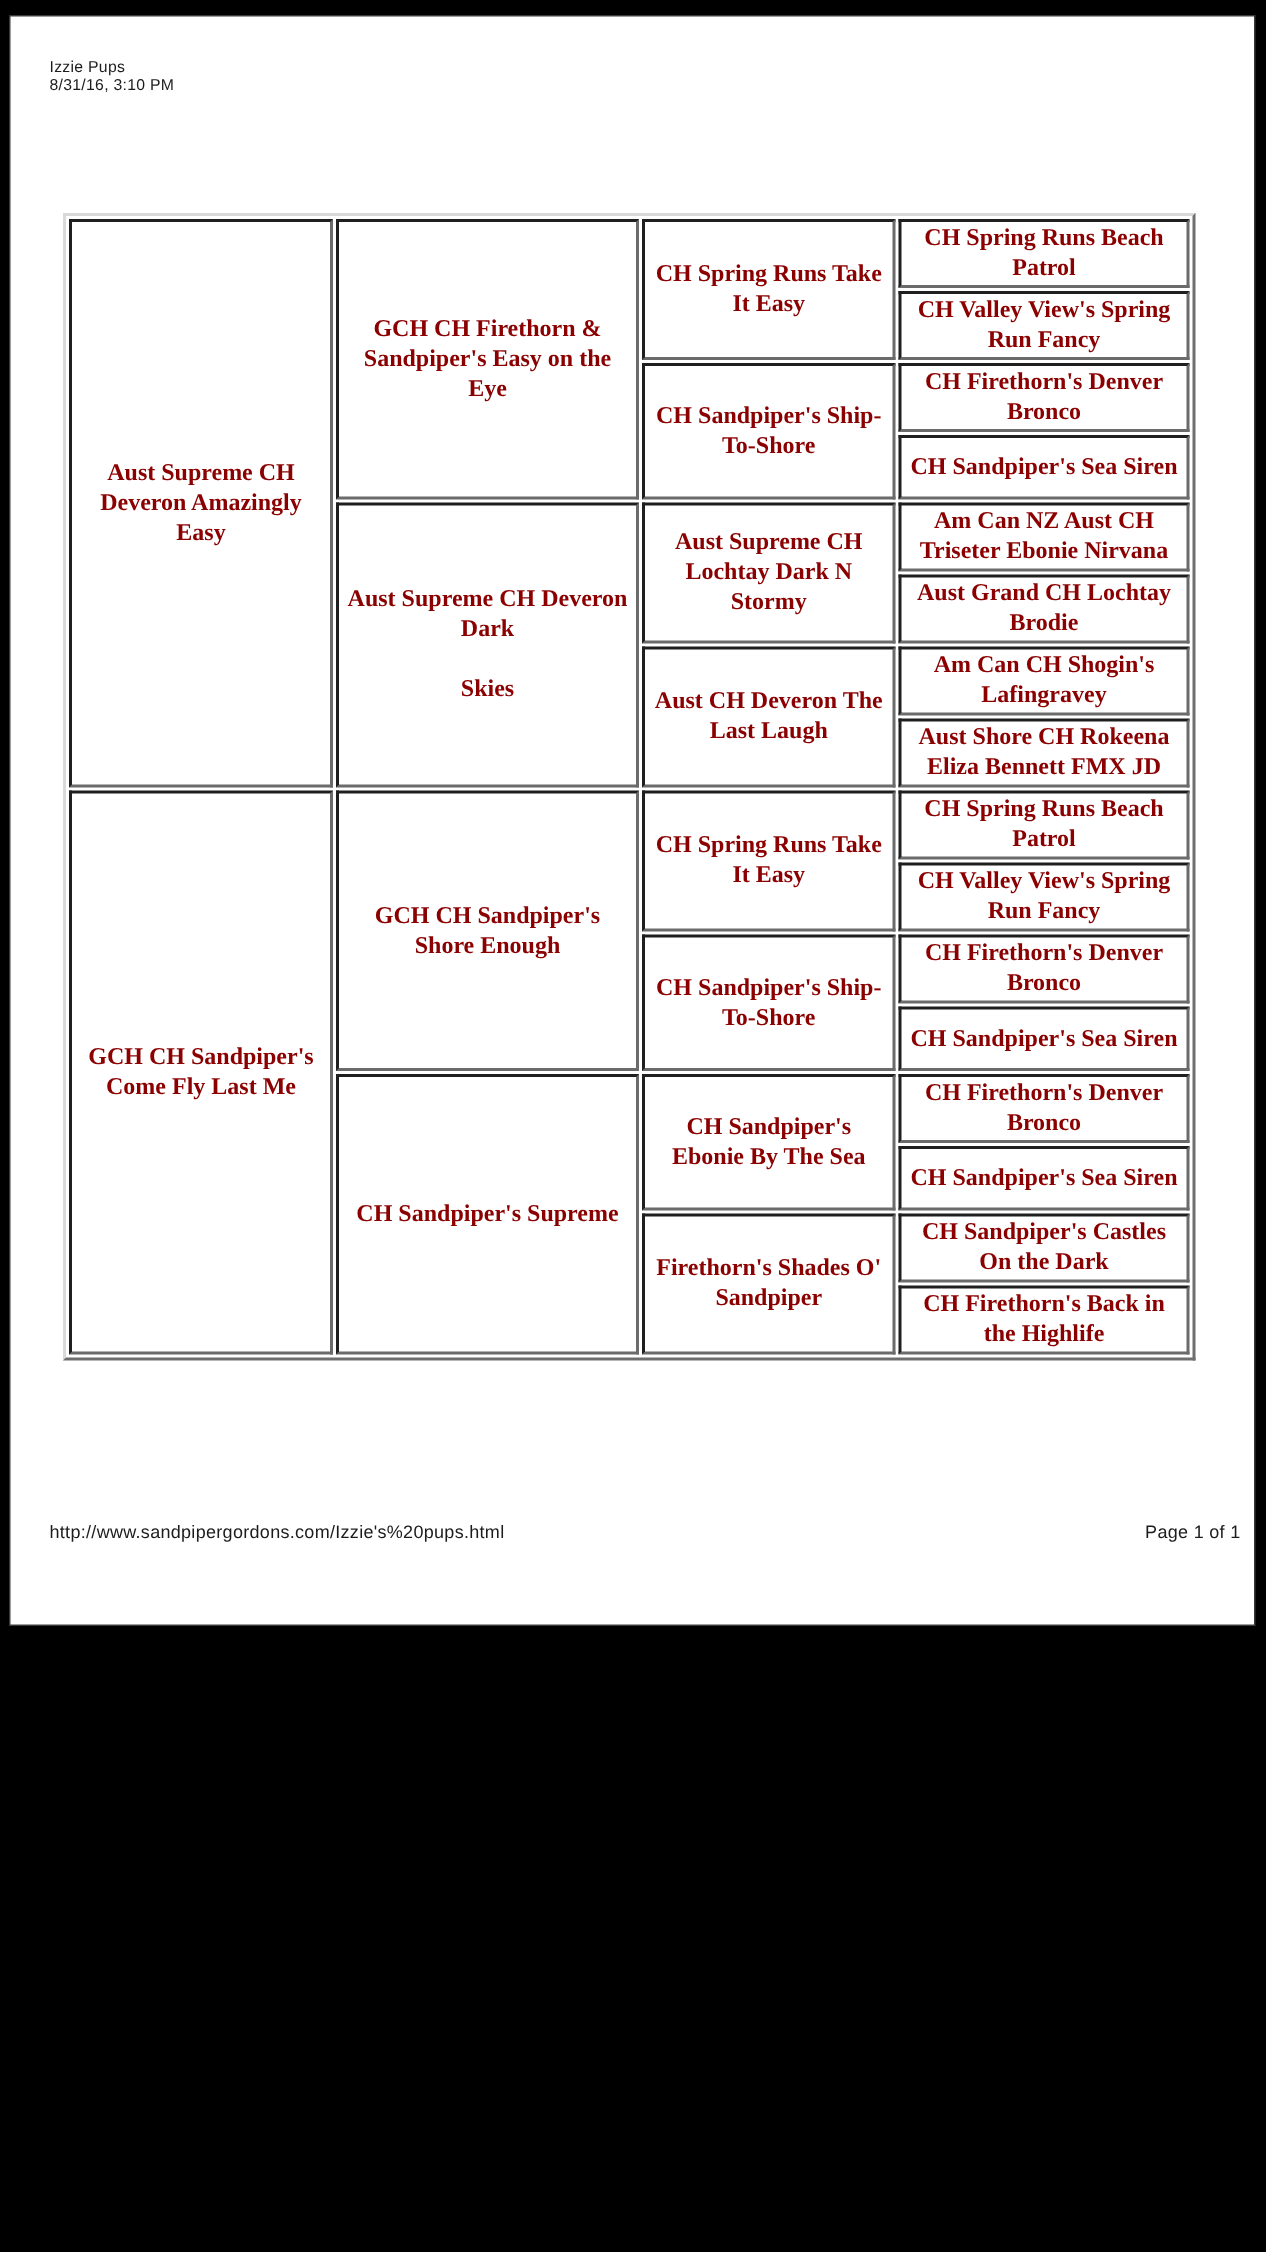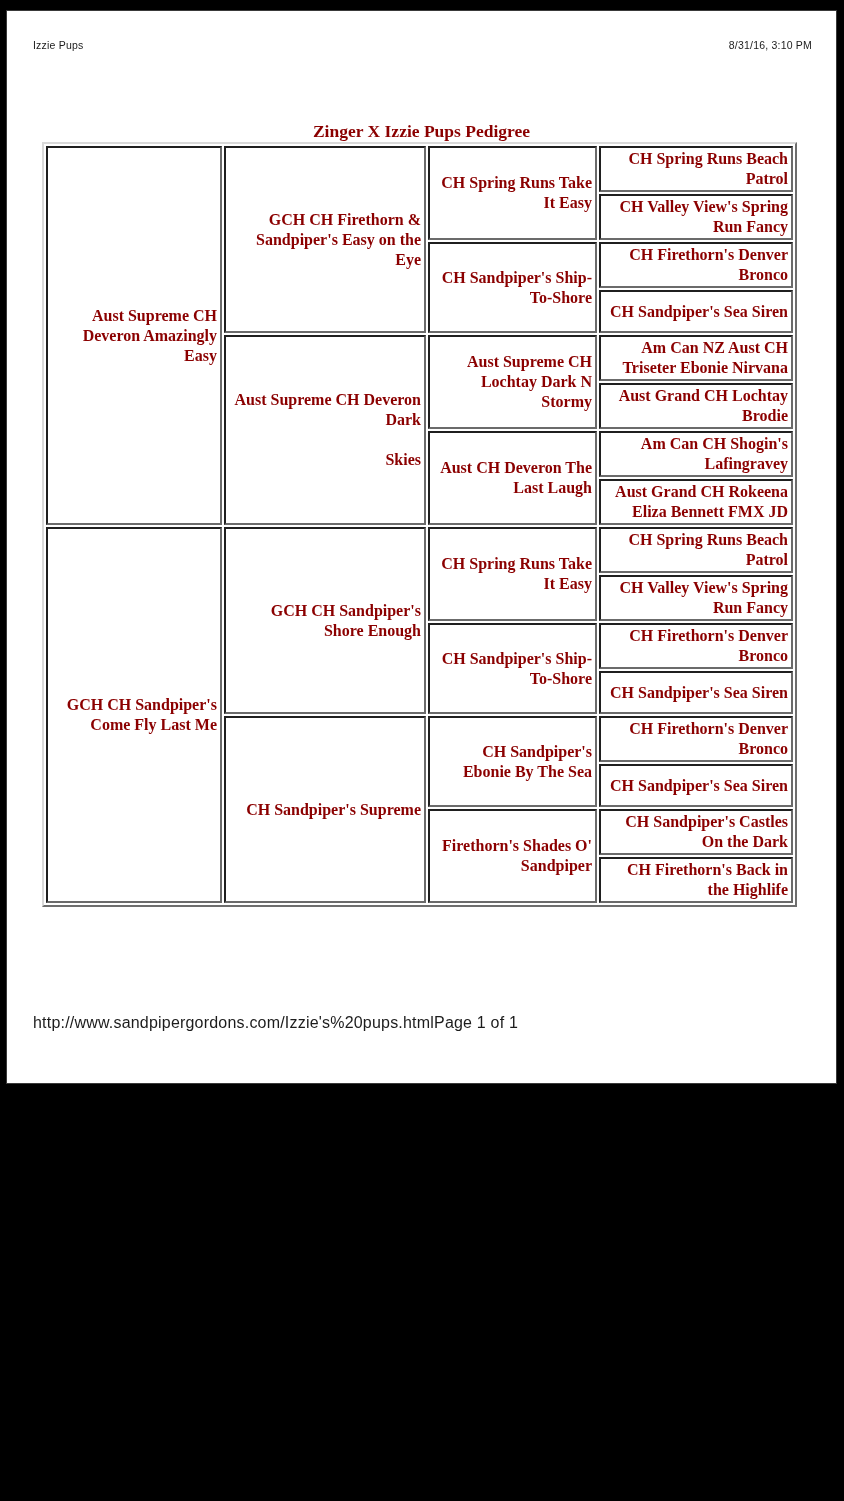--- a/index.html
+++ b/index.html
@@ -30,20 +30,21 @@
   .print-header {
     position: absolute;
     top: 28px;
     left: 26px;
     right: 24px;
     display: flex;
     justify-content: space-between;
     font-size: 10.5px;
     color: #1c1c1c;
     letter-spacing: 0.2px;
+    flex-direction: column;
   }
   .doc-title {
     position: absolute;
     top: 110px;
     left: 0;
     width: 100%;
     text-align: center;
     font-family: "Liberation Serif", "DejaVu Serif", serif;
     font-weight: bold;
     font-size: 17.5px;
@@ -59,55 +60,54 @@
     border-spacing: 2px;
     background: #fff;
     border: 2px solid;
     border-color: #d9d9d9 #6e6e6e #6e6e6e #d9d9d9;
   }
   table.pedigree tr { height: 43px; }
   table.pedigree td {
     border: 2px solid;
     border-color: #1f1f1f #6b6b6b #6b6b6b #1f1f1f;
     background: #fff;
-    text-align: right;
+    text-align: center;
     vertical-align: middle;
     font-family: "Liberation Serif", "DejaVu Serif", serif;
     font-weight: bold;
     font-size: 16px;
     line-height: 20px;
     color: #8B0000;
     padding: 1px 3px;
     white-space: pre-line;
     overflow: hidden;
   }
   .print-footer {
     position: absolute;
     top: 1003px;
     left: 26px;
-    right: 37px;
+    right: 9px;
     display: flex;
-    justify-content: flex-start;
-    font-size: 16px;
+    justify-content: space-between;
+    font-size: 12px;
     color: #1c1c1c;
     letter-spacing: 0.2px;
   }
 </style>
 </head>
 <body>
 
 <div class="viewer">
   <div class="page">
 
     <div class="print-header">
       <span>Izzie Pups</span>
       <span>8/31/16, 3:10 PM</span>
     </div>
 
-    <div class="doc-title">Zinger X Izzie Pups Pedigree</div>
 
     <table class="pedigree">
       <colgroup>
         <col style="width:176px">
         <col style="width:202px">
         <col style="width:169px">
         <col style="width:194px">
       </colgroup>
       <tbody>
 
@@ -135,21 +135,21 @@
           <td>Am Can NZ Aust CH Triseter Ebonie Nirvana</td>
         </tr>
         <tr>
           <td>Aust Grand CH Lochtay Brodie</td>
         </tr>
         <tr>
           <td rowspan="2">Aust CH Deveron The Last Laugh</td>
           <td>Am Can CH Shogin's Lafingravey</td>
         </tr>
         <tr>
-          <td>Aust Grand CH Rokeena Eliza Bennett FMX JD</td>
+          <td>Aust Shore CH Rokeena Eliza Bennett FMX JD</td>
         </tr>
 
         <tr>
           <td rowspan="8">GCH CH Sandpiper's Come Fly Last Me</td>
           <td rowspan="4">GCH CH Sandpiper's Shore Enough</td>
           <td rowspan="2">CH Spring Runs Take It Easy</td>
           <td>CH Spring Runs Beach Patrol</td>
         </tr>
         <tr>
           <td>CH Valley View's Spring Run Fancy</td>

